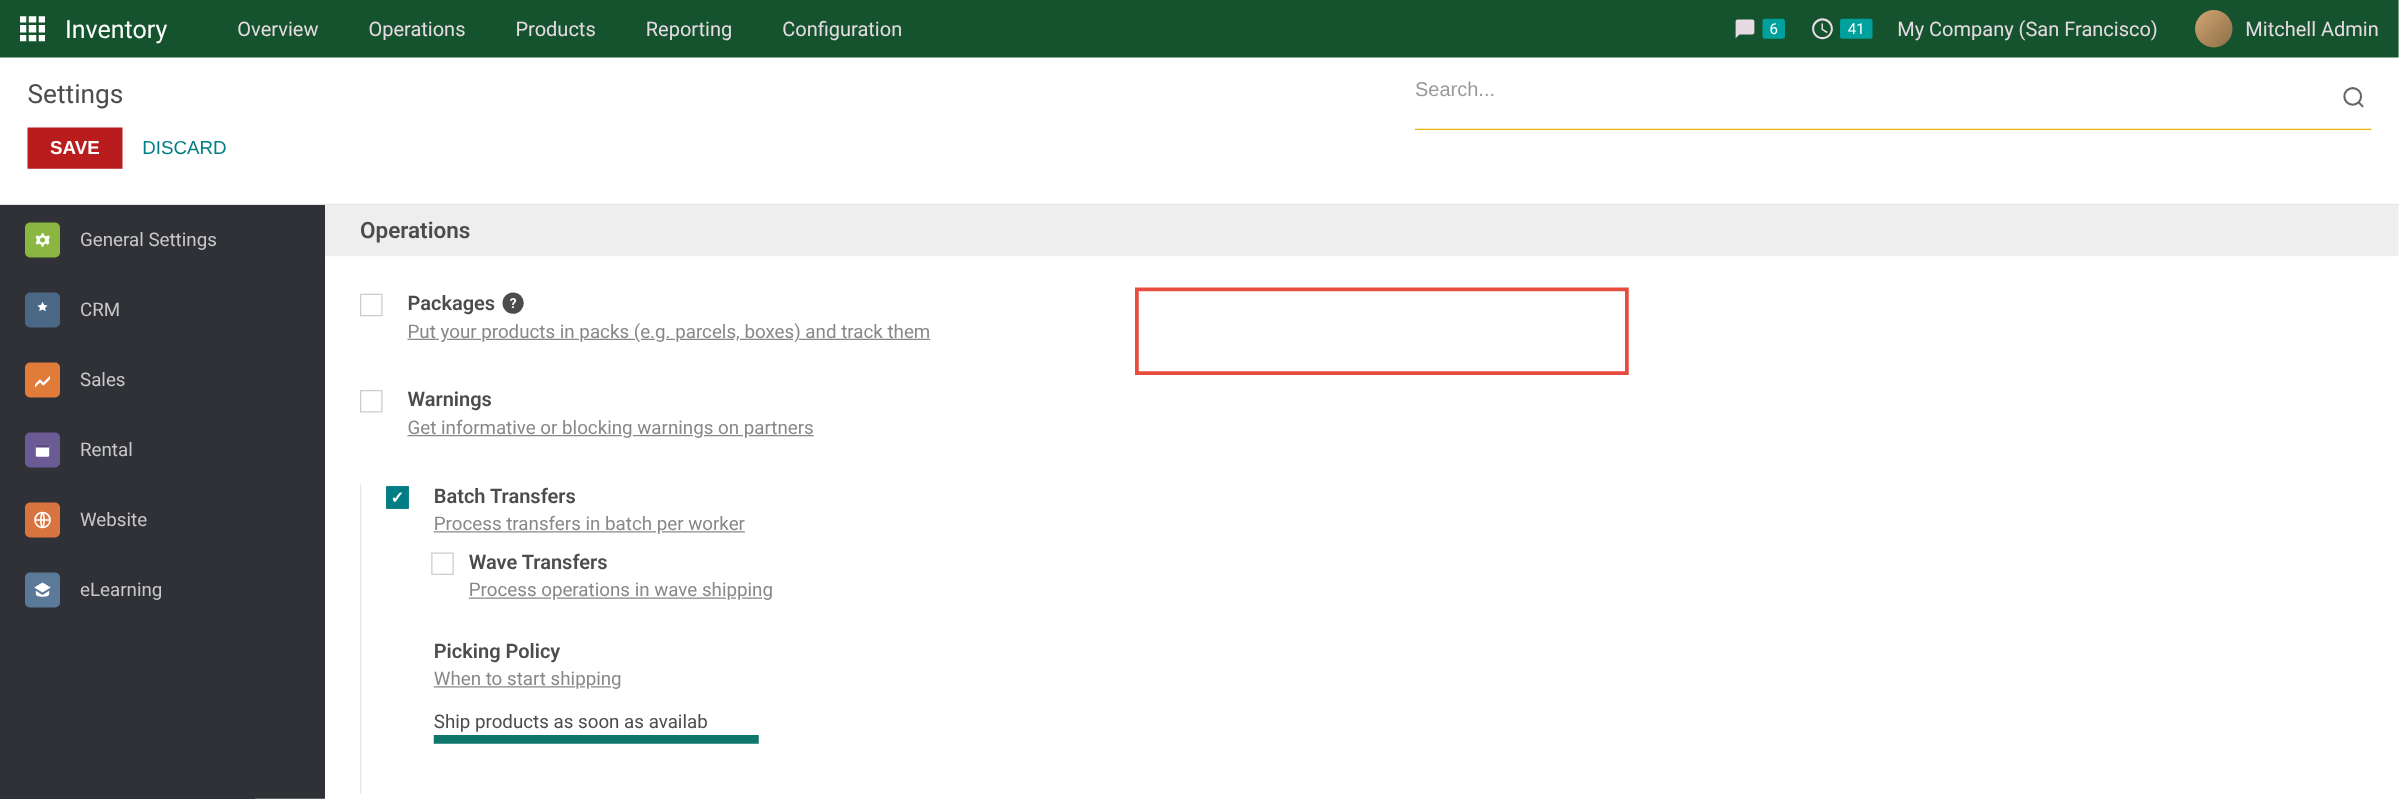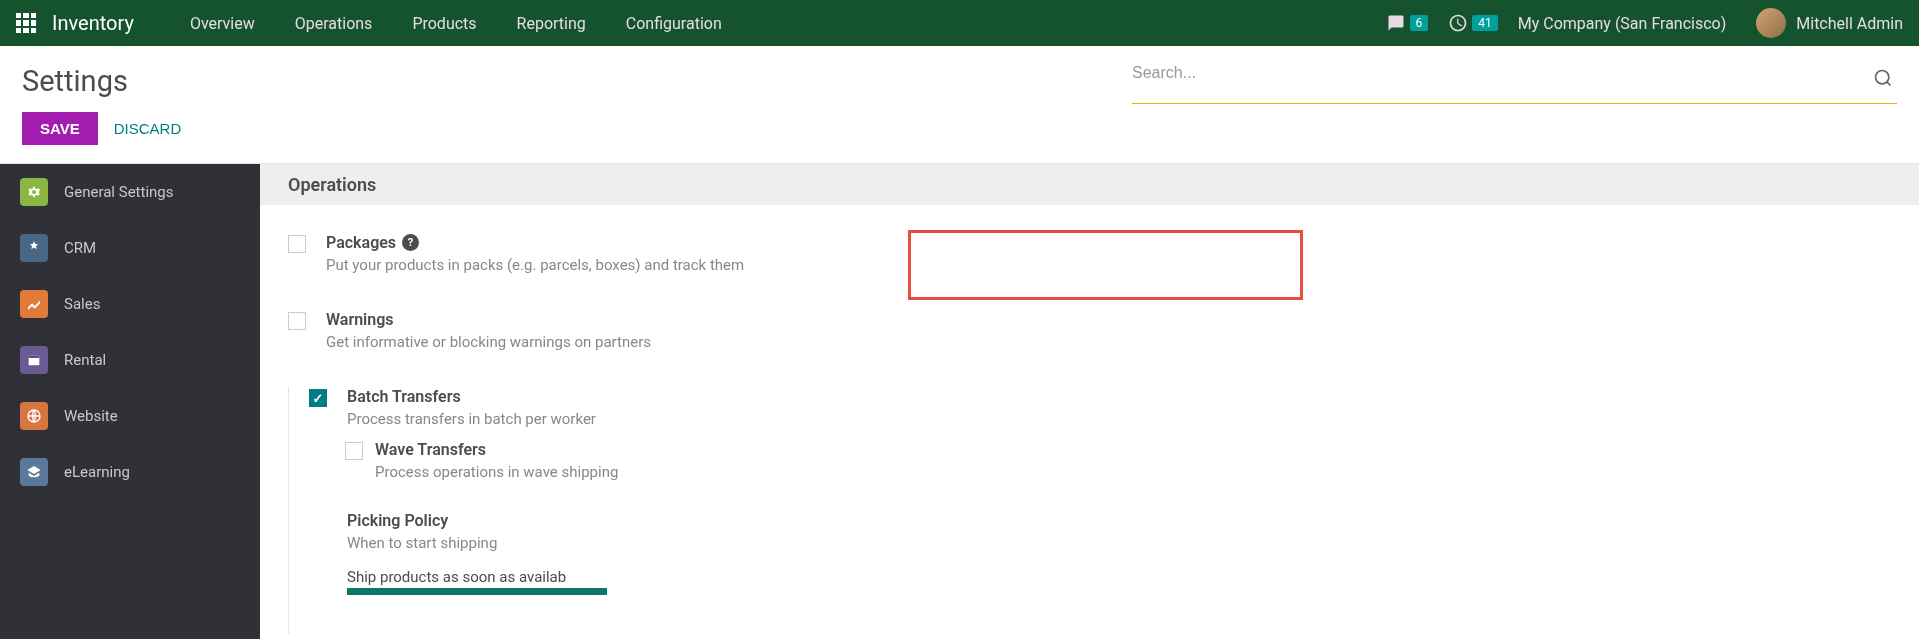--- a/index.html
+++ b/index.html
@@ -15,23 +15,23 @@
 .topbar-right { margin-left: auto; display: flex; align-items: center; gap: 20px; }
 .badge-wrap { position: relative; display: flex; align-items: center; cursor: pointer; }
 .badge { background: #00a09d; color: #fff; font-size: 12px; padding: 1px 6px; border-radius: 2px; margin-left: 4px; }
 .company { font-size: 16px; color: #e7dbe3; cursor: pointer; }
 .avatar { width: 30px; height: 30px; border-radius: 50%; background: linear-gradient(135deg,#d4a574 0%,#8b6f47 100%); display: inline-block; margin-left: 8px; }
 .user { display: flex; align-items: center; cursor: pointer; font-size: 16px; color: #e7dbe3; }
 .user span { margin-left: 10px; }
 
 
 .controls { padding: 18px 22px 0 22px; display: flex; align-items: flex-start; }
-.controls-left h1 { font-size: 29px; font-weight: 400; color: #4c4c4c; margin-bottom: 14px; }
+.controls-left h1 { font-size: 21px; font-weight: 400; color: #4c4c4c; margin-bottom: 14px; }
 .btn-row { display: flex; align-items: center; gap: 16px; }
-.btn-save { background: #a21caf; color: #fff; border: none; padding: 8px 18px; font-size: 15px; font-weight: 600; cursor: pointer; }
+.btn-save { background: #b91c1c; color: #fff; border: none; padding: 8px 18px; font-size: 15px; font-weight: 600; cursor: pointer; }
 .btn-discard { background: none; border: none; color: #017e84; font-size: 15px; font-weight: 500; cursor: pointer; }
 .search-area { margin-left: auto; flex: 0 0 765px; display: flex; align-items: flex-start; border-bottom: 1px solid #eab308; padding-bottom: 8px; }
 .search-input { flex: 1; border: none; outline: none; font-size: 16px; color: #666; background: transparent; }
 .search-input::placeholder { color: #999; }
 .search-btn { background: none; border: none; cursor: pointer; padding: 4px; }
 
 
 .main { display: flex; position: absolute; top: 163px; bottom: 0; left: 0; right: 0; border-top: 1px solid #e6e6e6; }
 .sidebar { width: 260px; background: #2f3136; overflow-y: auto; }
 .sidebar::-webkit-scrollbar { width: 10px; }
@@ -52,21 +52,21 @@
 .col { flex: 1; }
 .col-left { padding-right: 40px; }
 .col-right { padding-left: 20px; border-left: 1px solid #e6e6e6; }
 .setting { display: flex; gap: 20px; margin-bottom: 36px; }
 .chk { width: 18px; height: 18px; border: 1px solid #ccc; flex-shrink: 0; margin-top: 2px; cursor: pointer; display: flex; align-items: center; justify-content: center; }
 .chk.checked { background: #017e84; border-color: #017e84; }
 .chk.checked::after { content: "✓"; color: #fff; font-size: 13px; font-weight: bold; }
 .setting-body { flex: 1; }
 .setting-title { font-weight: 600; font-size: 16px; color: #4c4c4c; display: flex; align-items: center; gap: 6px; }
 .help-icon { width: 17px; height: 17px; border-radius: 50%; background: #4c4c4c; color: #fff; display: inline-flex; align-items: center; justify-content: center; font-size: 11px; font-weight: bold; cursor: pointer; }
-.setting-desc { color: #888; font-size: 15px; margin-top: 4px; }
+.setting-desc { color: #888; font-size: 15px; margin-top: 4px; text-decoration: underline; }
 .sub-setting { margin-left: 36px; margin-top: 12px; display: flex; gap: 12px; justify-content: center; }
 .sub-setting .setting-title { font-weight: 600; }
 .select-field { border-bottom: 7px solid #0f766e; padding: 2px 0; font-size: 15px; color: #4c4c4c; margin-top: 14px; display: inline-block; min-width: 260px; white-space: nowrap; overflow: hidden; }
 
 .highlight-box { position: absolute; border: 3px solid #e74c3c; pointer-events: none; }
 </style>
 </head>
 <body>
 
 <div class="topbar">

